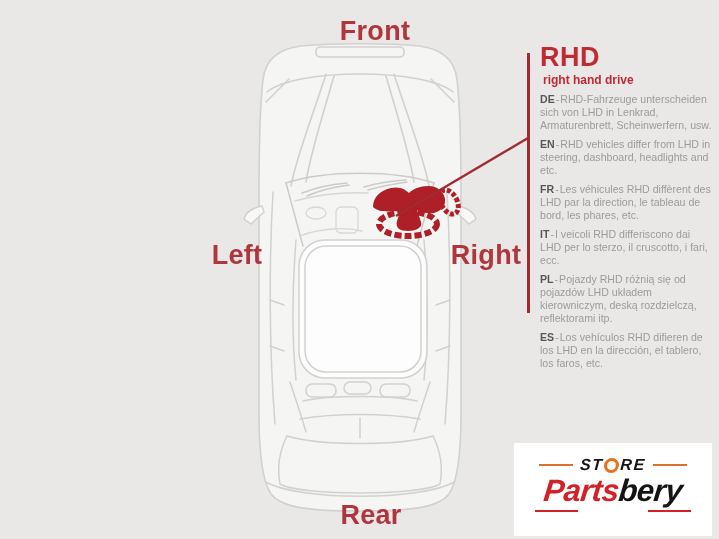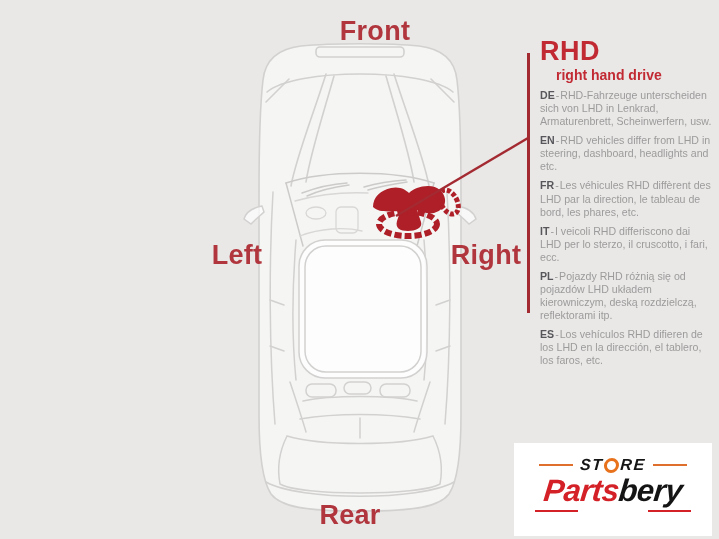--- a/index.html
+++ b/index.html
@@ -12,35 +12,35 @@
   #scene{position:absolute;left:0;top:0;width:719px;height:539px;}
 
   
   .dir-label{
     position:absolute;color:#b0353d;font-weight:bold;
     font-size:27px;letter-spacing:.3px;text-align:center;
   }
   #lbl-front{left:332px;top:16px;width:86px;}
   #lbl-left {left:203px;top:240px;width:68px;}
   #lbl-right{left:450px;top:240px;width:72px;}
-  #lbl-rear {left:313px;top:500px;width:74px;}
+  #lbl-rear {left:334px;top:500px;width:74px;}
 
   
-  #panel{position:absolute;left:540px;top:38px;width:174px;}
+  #panel{position:absolute;left:540px;top:44px;width:174px;}
   #panel-rule{
     position:absolute;left:527px;top:53px;width:3px;height:260px;
     background:#a42a32;
   }
   .panel-title{
     color:#c22a33;font-weight:bold;font-size:27px;line-height:1;
     letter-spacing:.5px;margin:0;
   }
   .panel-subtitle{
-    color:#c22a33;font-weight:bold;font-size:14px;line-height:1.1;
-    margin:3px 0 0 16px;
+    color:#c22a33;font-weight:bold;font-size:12px;line-height:1.1;
+    margin:3px 0 0 3px;
   }
   .lang{
     margin:6px 0 0 0;font-size:10.6px;line-height:1.23;color:#9c9b9b;
   }
   .lang b{color:#57565a;}
   .lang .sep{margin:0 1px;}
 
   
   #logo-box{
     position:absolute;left:514px;top:443px;width:198px;height:93px;

